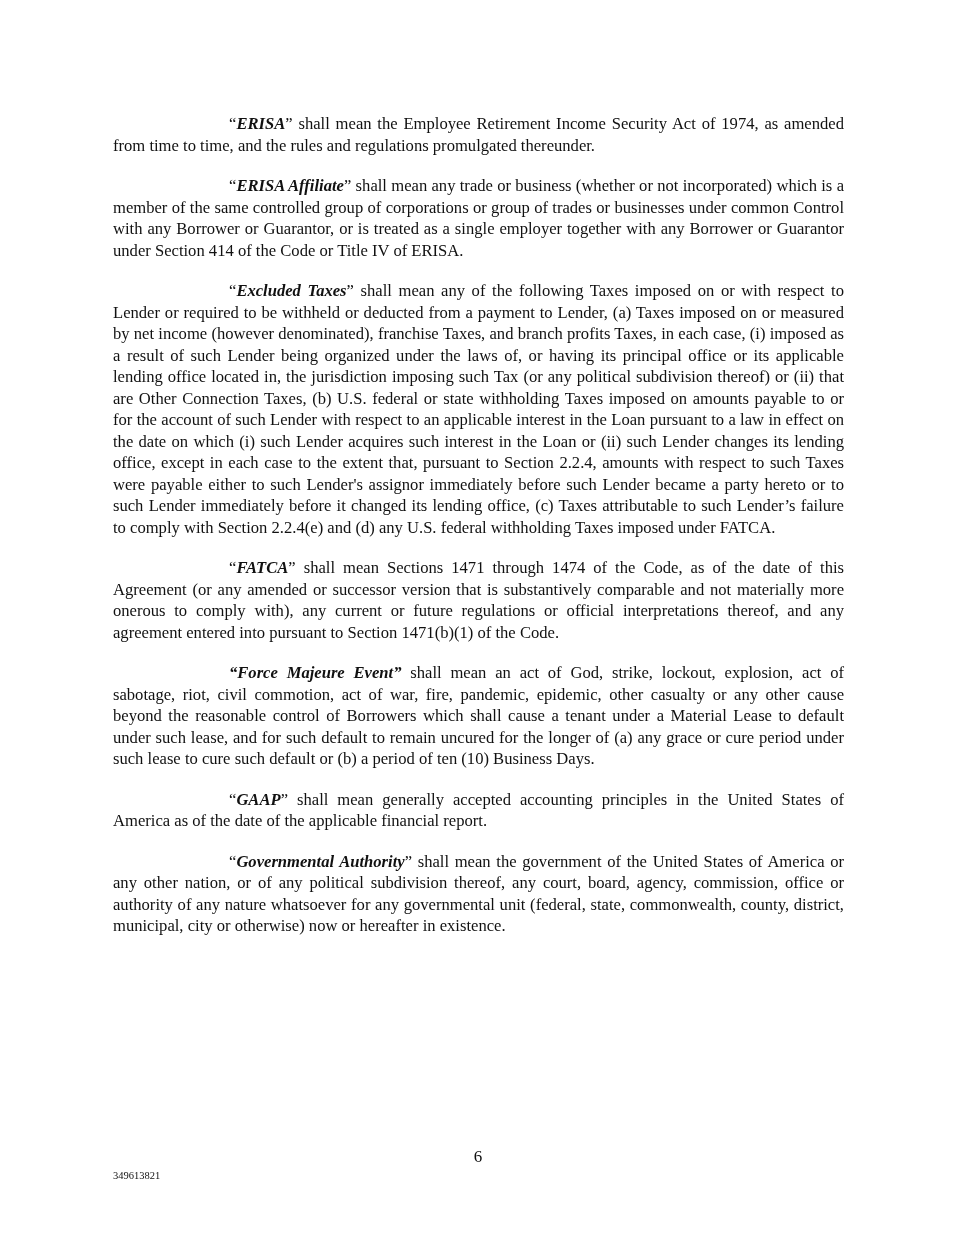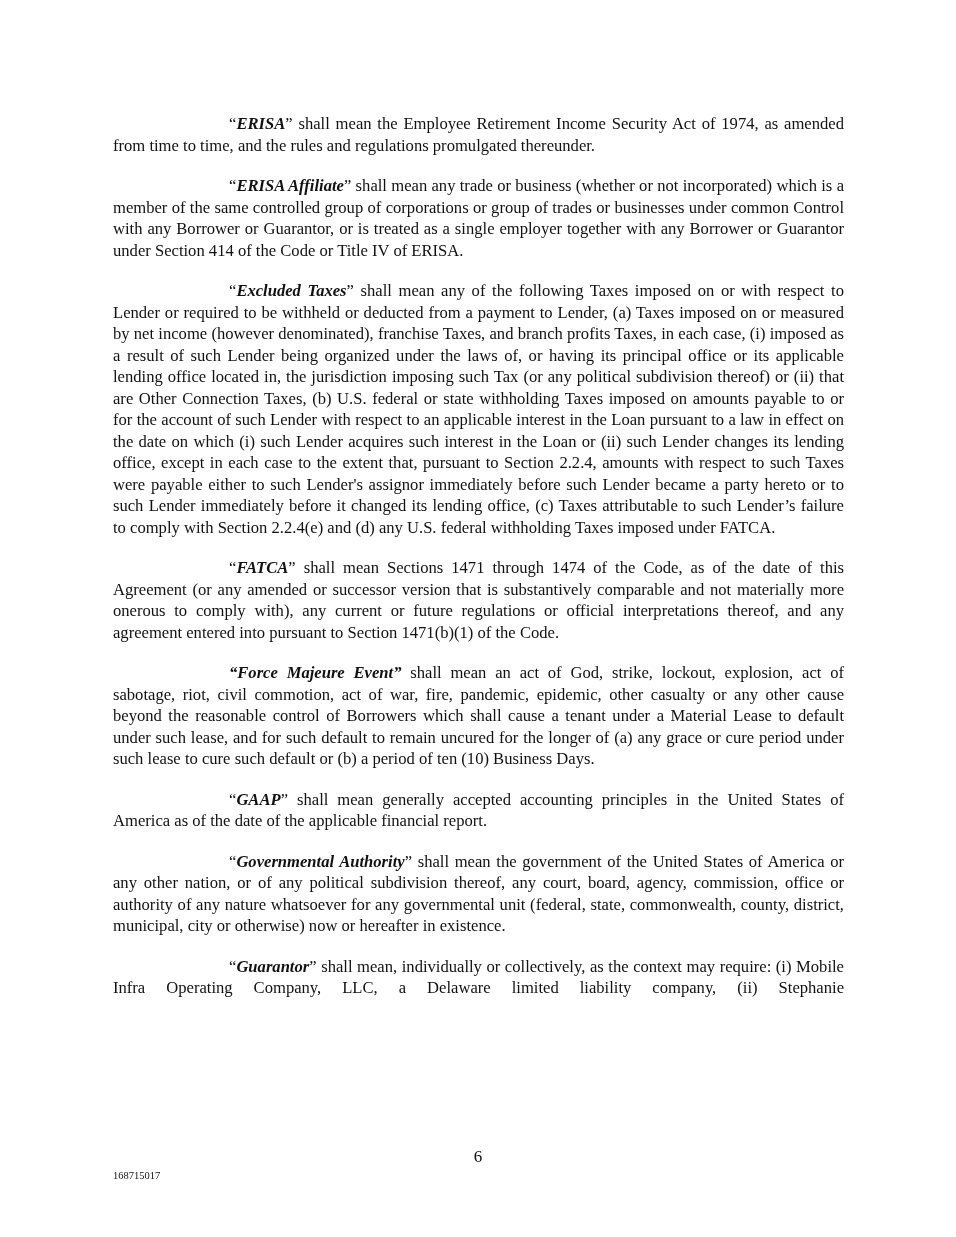--- a/index.html
+++ b/index.html
@@ -32,17 +32,16 @@
 
   <p class="para"><span>“</span><span class="term">FATCA</span><span>”</span><span> shall mean Sections 1471 through 1474 of the Code, as of the date of this Agreement (or any amended or successor version that is substantively comparable and not materially more onerous to comply with), any current or future regulations or official interpretations thereof, and any agreement entered into pursuant to Section 1471(b)(1) of the Code.</span></p>
 
 
   <p class="para"><span class="term">“</span><span class="term">Force Majeure Event</span><span class="term">”</span><span> shall mean an act of God, strike, lockout, explosion, act of sabotage, riot, civil commotion, act of war, fire, pandemic, epidemic, other casualty or any other cause beyond the reasonable control of Borrowers which shall cause a tenant under a Material Lease to default under such lease, and for such default to remain uncured for the longer of (a) any grace or cure period under such lease to cure such default or (b) a period of ten (10) Business Days.</span></p>
 
   <p class="para"><span>“</span><span class="term">GAAP</span><span>”</span><span> shall mean generally accepted accounting principles in the United States of America as of the date of the applicable financial report.</span></p>
 
   <p class="para"><span>“</span><span class="term">Governmental Authority</span><span>”</span><span> shall mean the government of the United States of America or any other nation, or of any political subdivision thereof, any court, board, agency, commission, office or authority of any nature whatsoever for any governmental unit (federal, state, commonwealth, county, district, municipal, city or otherwise) now or hereafter in existence.</span></p>
 
-  <p class="para" style="text-align-last: justify;"><span>“</span><span class="term">Guarantor</span><span>”</span><span> shall mean, individually or collectively, as the context may require: (i) Mobile Infra Operating Company, LLC, a Delaware limited liability company, (ii) Stephanie</span></p>
 </div>
 
 <div class="page-number">6</div>
-<div class="doc-id">168715017</div>
+<div class="doc-id">349613821</div>
 
 </body></html>

